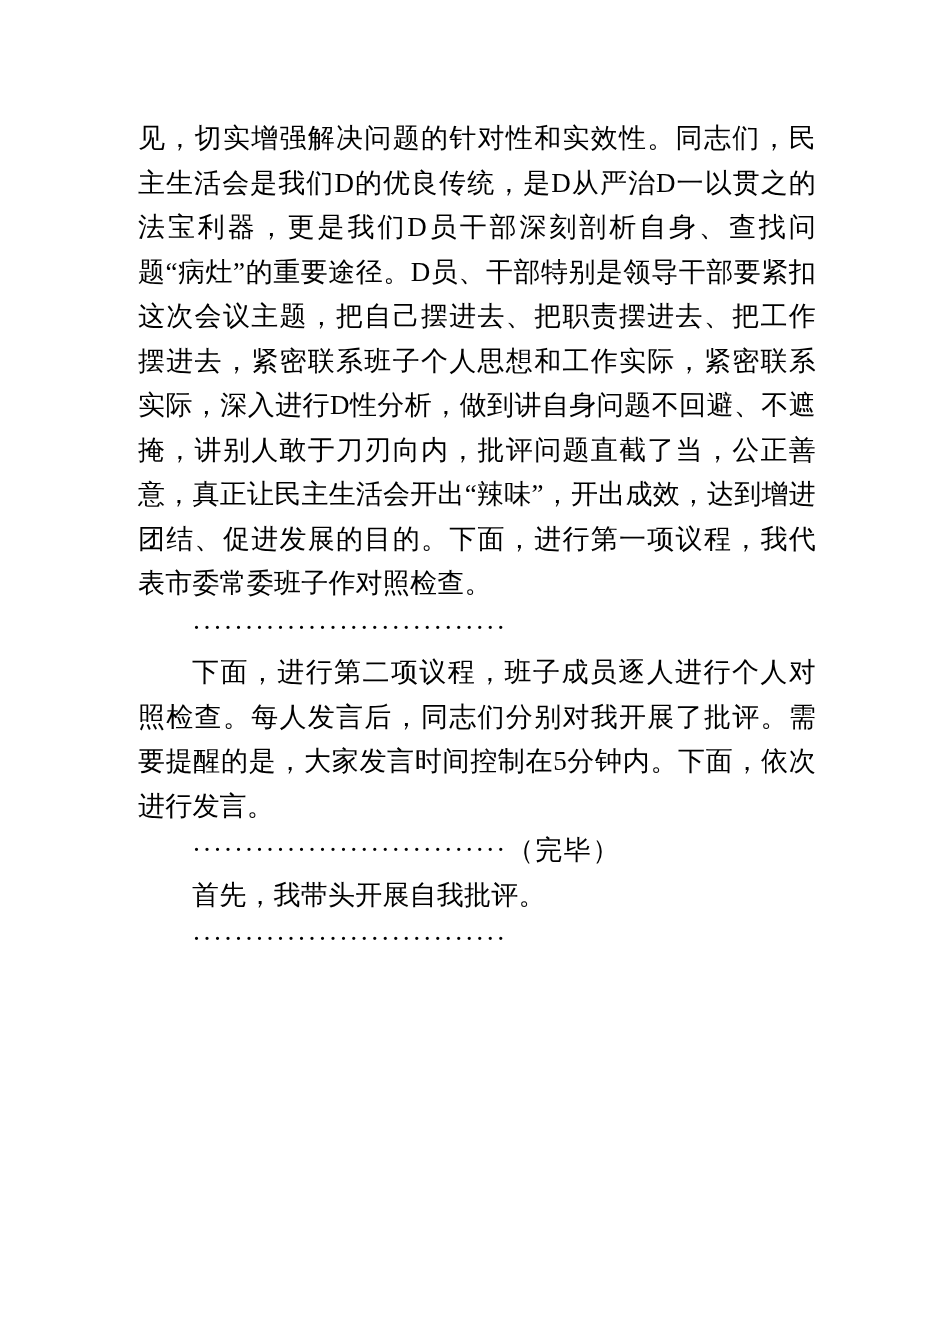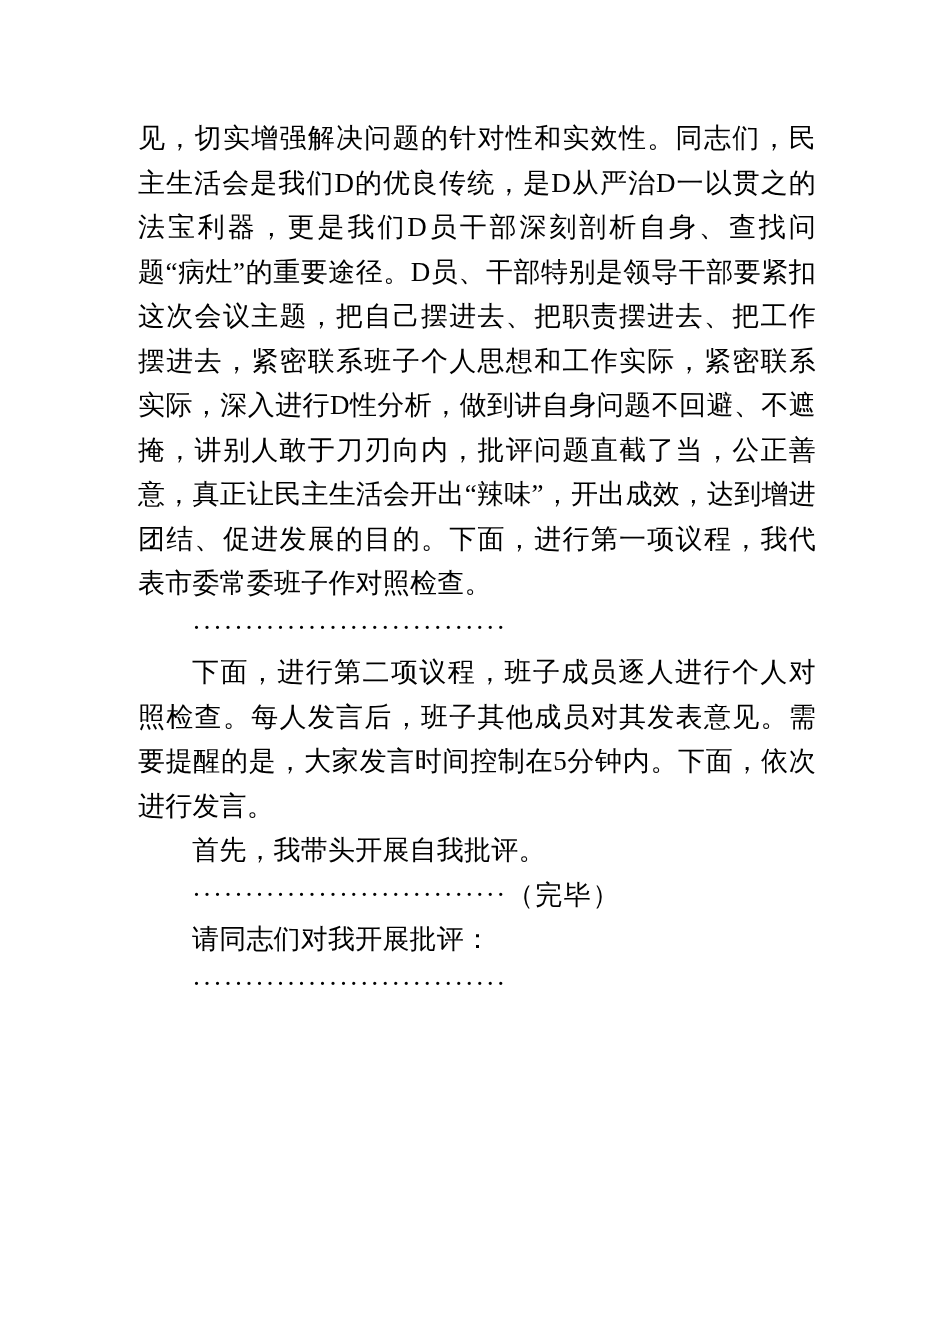--- a/index.html
+++ b/index.html
@@ -39,19 +39,18 @@
     letter-spacing: 1.5px;
   }
 </style>
 </head>
 <body>
 
 <div class="page">
   <div class="doc-content">
     <p>见，切实增强解决问题的针对性和实效性。同志们，民主生活会是我们D的优良传统，是D从严治D一以贯之的法宝利器，更是我们D员干部深刻剖析自身、查找问题“病灶”的重要途径。D员、干部特别是领导干部要紧扣这次会议主题，把自己摆进去、把职责摆进去、把工作摆进去，紧密联系班子个人思想和工作实际，紧密联系实际，深入进行D性分析，做到讲自身问题不回避、不遮掩，讲别人敢于刀刃向内，批评问题直截了当，公正善意，真正让民主生活会开出“辣味”，开出成效，达到增进团结、促进发展的目的。下面，进行第一项议程，我代表市委常委班子作对照检查。</p>
     <p class="indent dots-line">······························</p>
-    <p class="indent">下面，进行第二项议程，班子成员逐人进行个人对照检查。每人发言后，班子其他成员对其发表意见。需要提醒的是，大家发言时间控制在5分钟内。下面，依次进行发言。</p>
+    <p class="indent">下面，进行第二项议程，班子成员逐人进行个人对照检查。每人发言后，同志们分别对我开展了批评。需要提醒的是，大家发言时间控制在5分钟内。下面，依次进行发言。</p>
+    <p class="indent dots-line">······························（完毕）</p>
     <p class="indent">首先，我带头开展自我批评。</p>
-    <p class="indent dots-line">······························（完毕）</p>
-    <p class="indent">请同志们对我开展批评：</p>
     <p class="indent dots-line">······························</p>
   </div>
 </div>
 
 </body></html>

